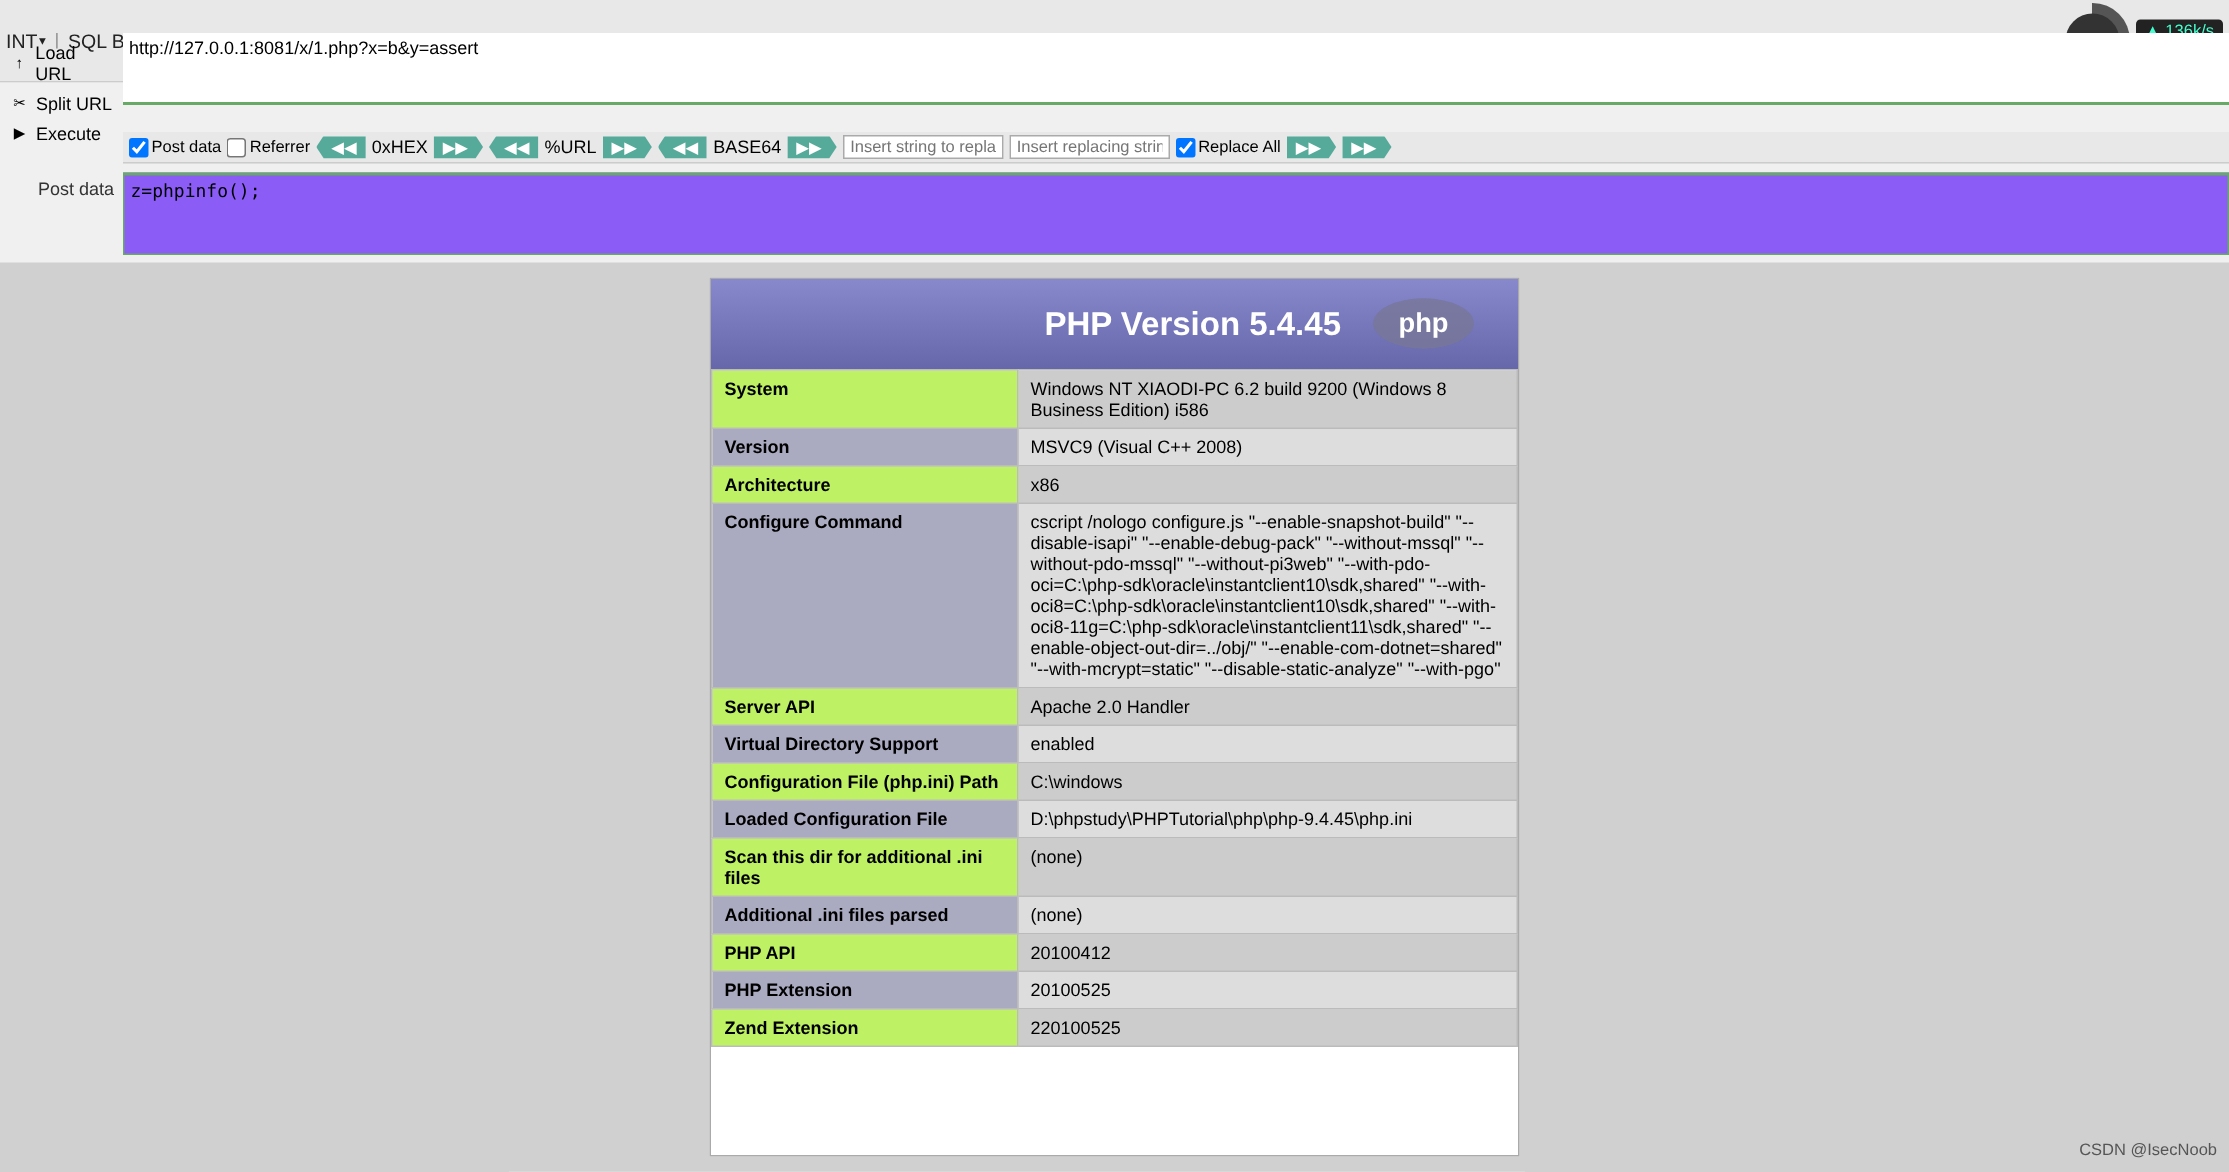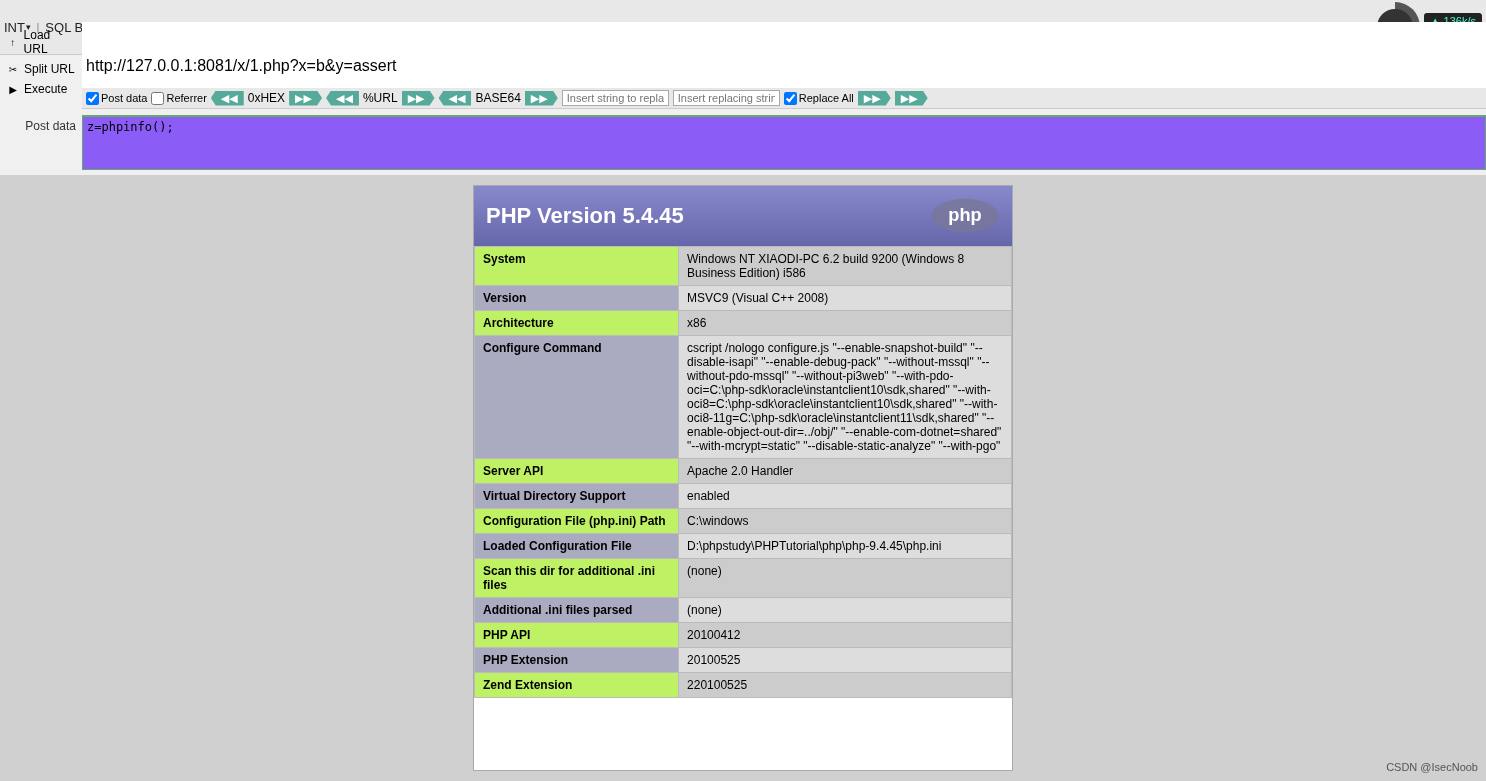--- a/index.html
+++ b/index.html
@@ -107,25 +107,24 @@
       background: #fff;
       border-bottom: 2px solid #6a6;
       padding: 3px 4px;
       display: flex;
       align-items: flex-start;
     }
     #url-input {
       flex: 1;
       border: none;
       outline: none;
-      font-size: 16px;
+      font-size: 12px;
       min-height: 40px;
       resize: none;
       font-family: Arial, sans-serif;
-      margin-top: 32px;
     }
 
     
     #options-bar {
       position: absolute;
       top: 88px;
       left: 82px;
       right: 0;
       background: #e8e8e8;
       border-bottom: 1px solid #ccc;
@@ -213,24 +212,25 @@
     }
 
     
     #php-panel {
       width: 540px;
       background: #fff;
       border: 1px solid #aaa;
     }
     #php-header {
       background: linear-gradient(to bottom, #8888cc, #6666aa);
-      padding: 10px 12px;
-      display: flex;
-      align-items: center;
-      justify-content: space-between;
+      padding: 10px 28px;
+      display: flex;
+      align-items: center;
+      justify-content: flex-end;
+      gap: 20px;
     }
     #php-version-text {
       font-size: 22px;
       font-weight: bold;
       color: #fff;
     }
     #php-logo {
       width: 70px;
       height: 40px;
     }

